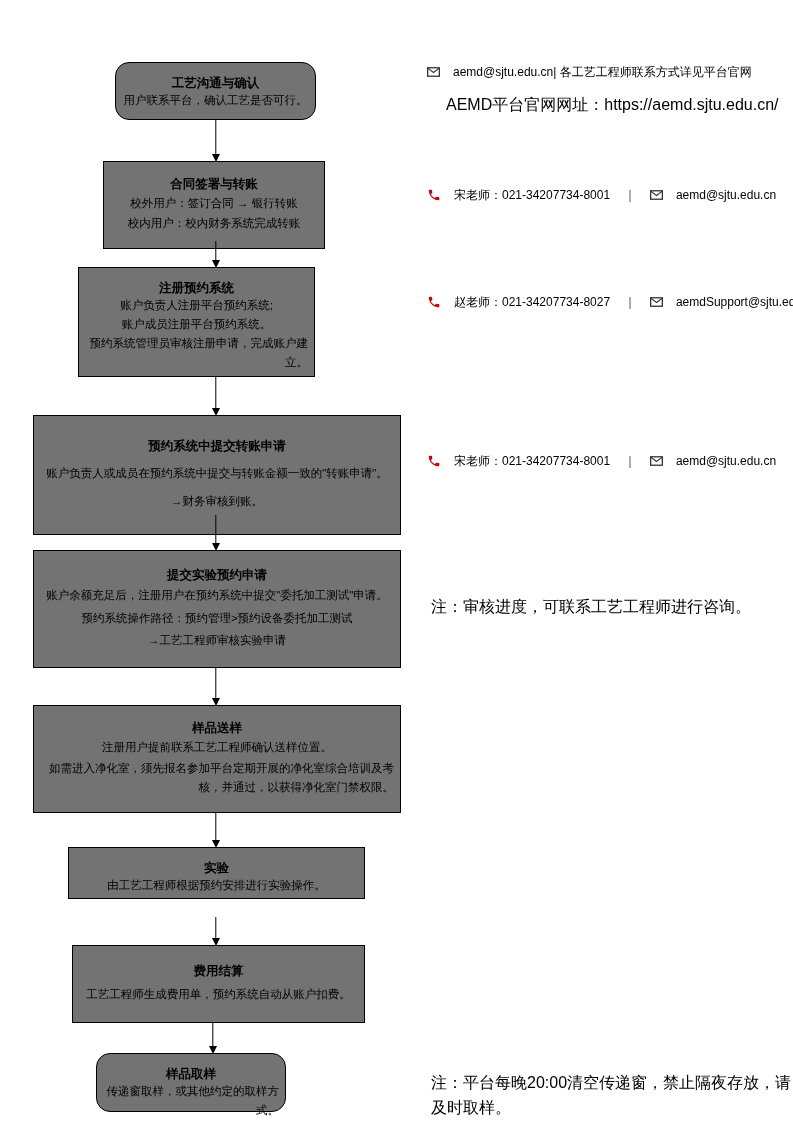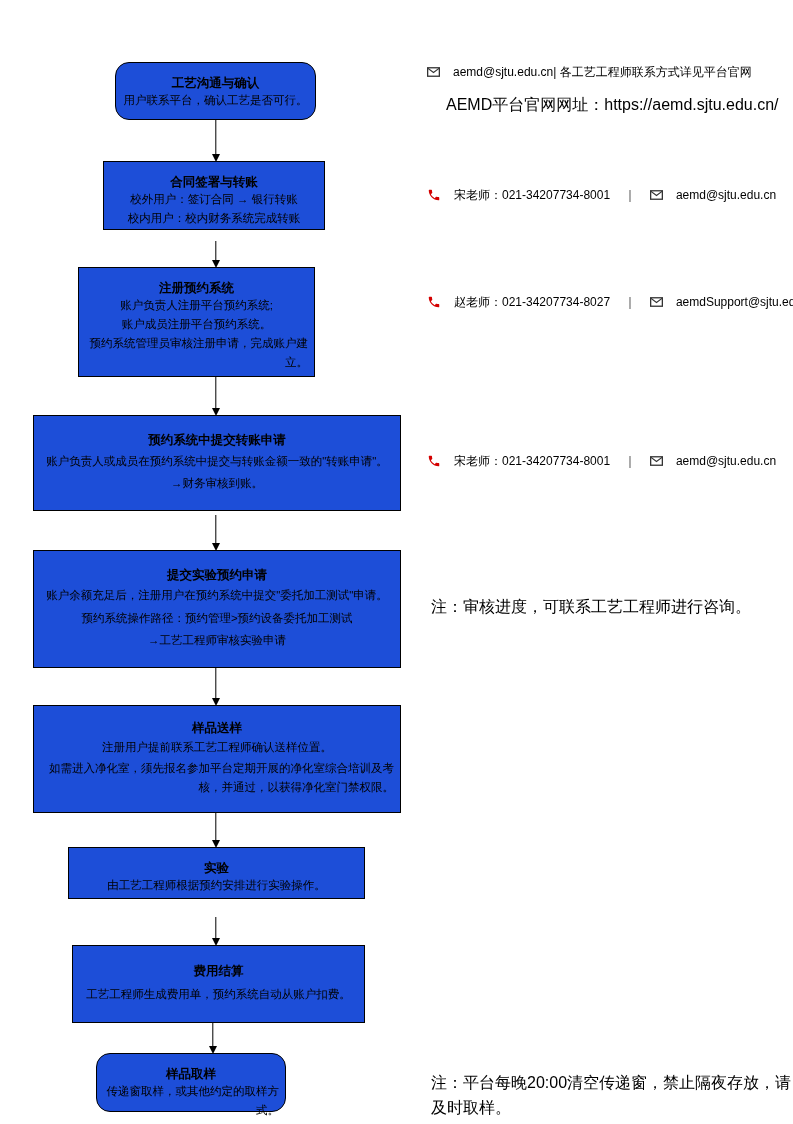--- a/index.html
+++ b/index.html
@@ -2,21 +2,21 @@
 <html><head>
 <meta charset="utf-8">
 <style>
   html,body{margin:0;padding:0;background:#fff;}
   #canvas{
     position:relative;width:793px;height:1124px;background:#ffffff;overflow:hidden;
     font-family:"Liberation Sans","DejaVu Sans",sans-serif;color:#000;
   }
   
   .box{
-    position:absolute;box-sizing:border-box;border:1.4px solid #000;background:#1d4ed8;
+    position:absolute;box-sizing:border-box;border:1.4px solid #000;background:#737373;
     display:flex;flex-direction:column;justify-content:space-evenly;align-items:center;
     text-align:center;padding:13px 6px;
   }
   .box.rounded{border-radius:14px;}
   .box .title{font-weight:bold;font-size:12.5px;line-height:1.2;}
   .box .line{font-size:11.5px;line-height:1.65;text-align:right;}
   
   .arrow{position:absolute;width:10px;transform:translateX(-50%);}
   .arrow::before{
     content:"";position:absolute;left:50%;top:0;bottom:6px;width:1.4px;
@@ -43,36 +43,36 @@
 <body>
 
 <div id="canvas">
 
   <div class="box rounded" style="left:115px;top:62px;width:201px;height:58px">
     <div class="title">工艺沟通与确认</div>
     <div class="line">用户联系平台，确认工艺是否可行。</div>
   </div>
   <div class="arrow" style="left:216px;top:120px;height:42px"></div>
 
-  <div class="box" style="left:103px;top:161px;width:222px;height:69px">
+  <div class="box" style="left:103px;top:161px;width:222px;height:88px">
     <div class="title">合同签署与转账</div>
     <div class="line">校外用户：签订合同 → 银行转账</div>
     <div class="line">校内用户：校内财务系统完成转账</div>
   </div>
   <div class="arrow" style="left:216px;top:241px;height:27px"></div>
 
   <div class="box" style="left:78px;top:267px;width:237px;height:110px">
     <div class="title">注册预约系统</div>
     <div class="line">账户负责人注册平台预约系统;</div>
     <div class="line">账户成员注册平台预约系统。</div>
     <div class="line">预约系统管理员审核注册申请，完成账户建立。</div>
   </div>
   <div class="arrow" style="left:216px;top:377px;height:39px"></div>
 
-  <div class="box" style="left:33px;top:415px;width:368px;height:96px">
+  <div class="box" style="left:33px;top:415px;width:368px;height:120px">
     <div class="title">预约系统中提交转账申请</div>
     <div class="line">账户负责人或成员在预约系统中提交与转账金额一致的"转账申请"。</div>
     <div class="line">→财务审核到账。</div>
   </div>
   <div class="arrow" style="left:216px;top:515px;height:36px"></div>
 
   <div class="box" style="left:33px;top:550px;width:368px;height:118px">
     <div class="title">提交实验预约申请</div>
     <div class="line">账户余额充足后，注册用户在预约系统中提交"委托加工测试"申请。</div>
     <div class="line">预约系统操作路径：预约管理&gt;预约设备委托加工测试</div>

